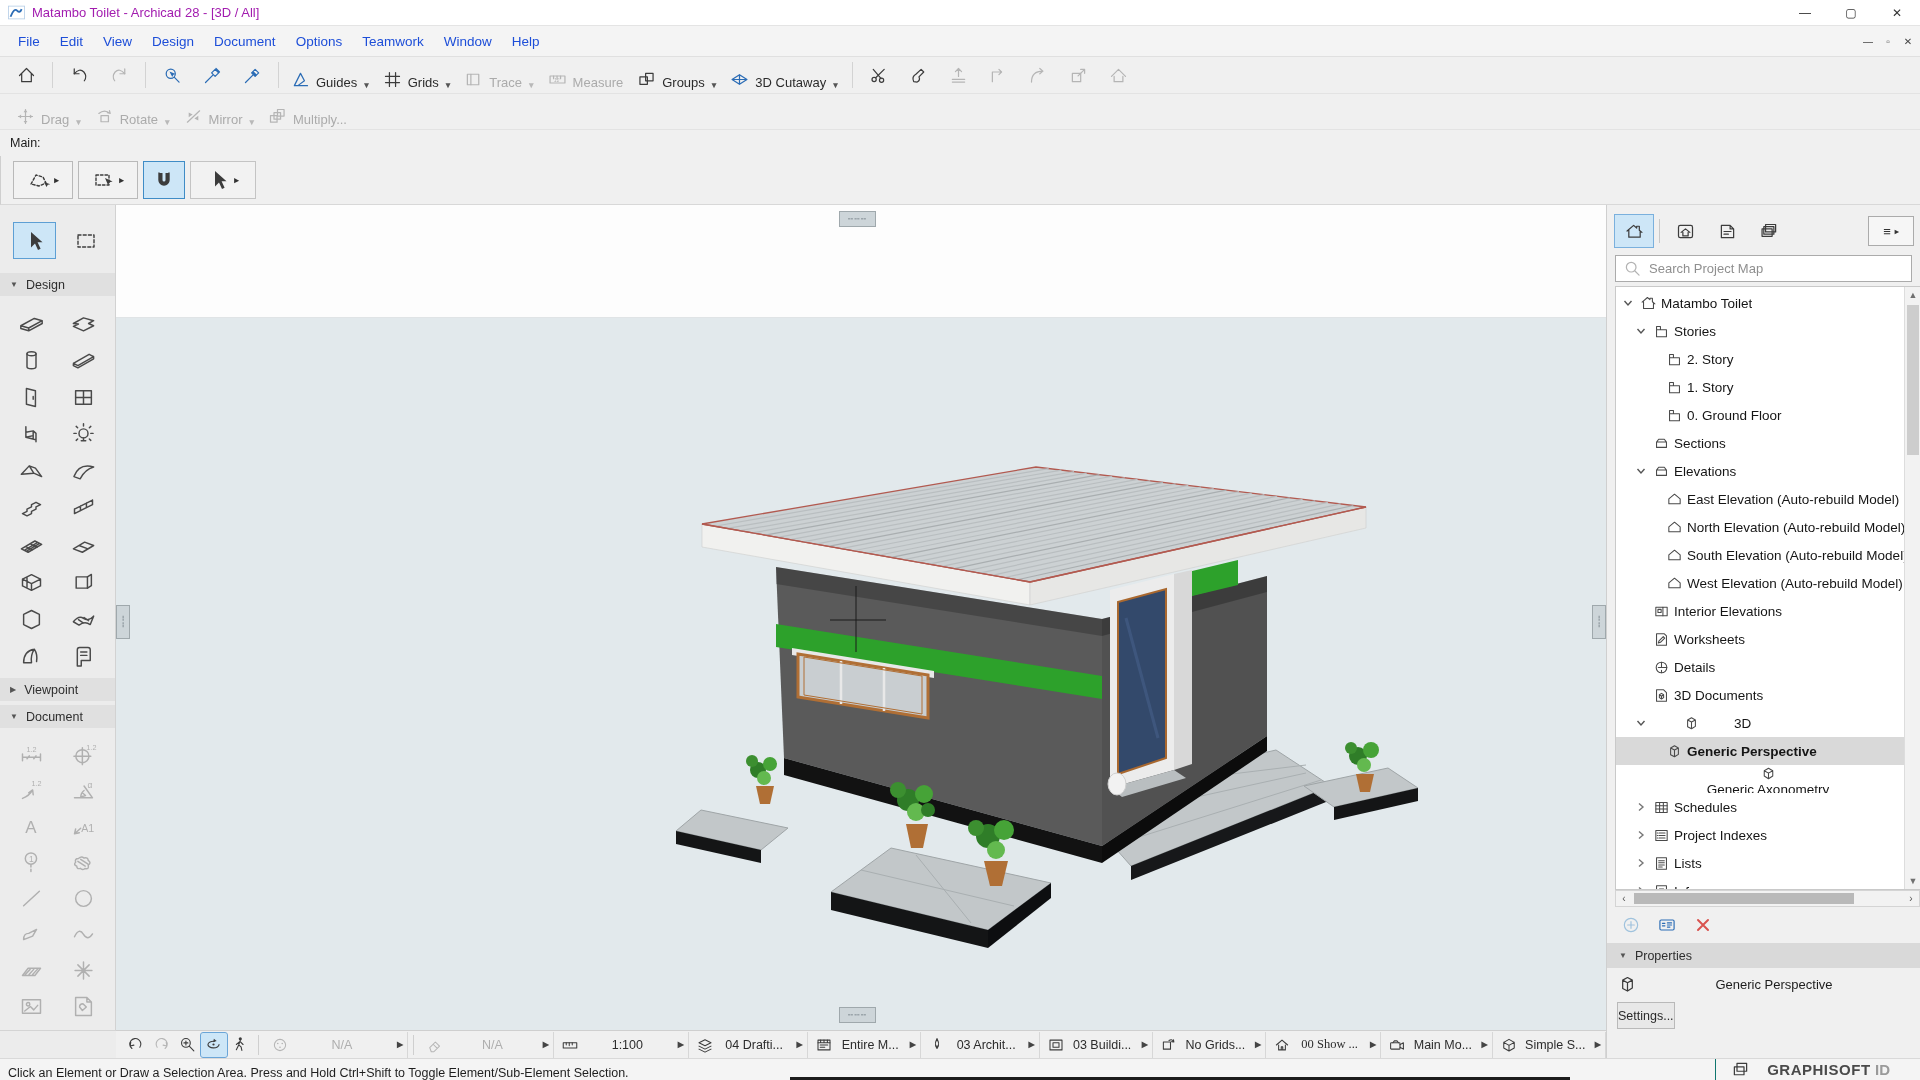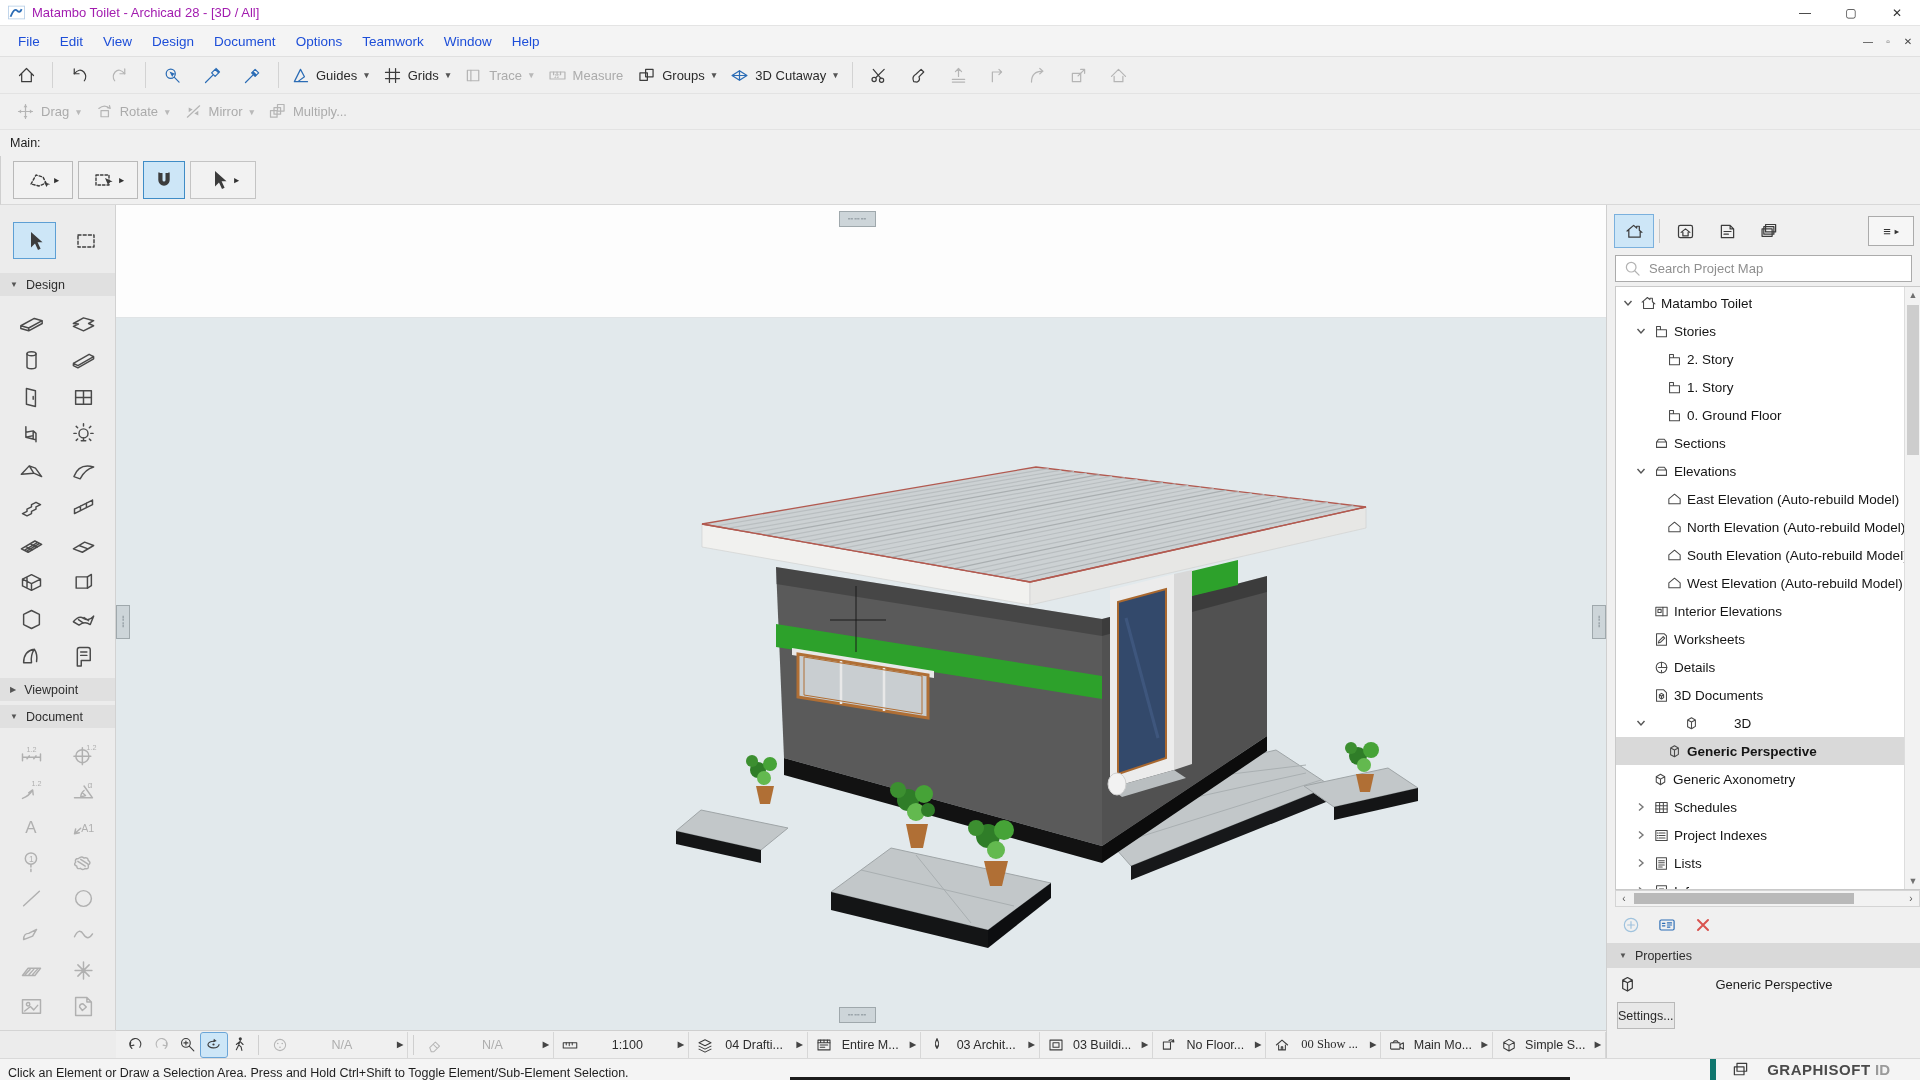--- a/index.html
+++ b/index.html
@@ -17,21 +17,21 @@
   
   #menubar { position:absolute; left:0; top:26px; width:1920px; height:30px; background:#f4f4f4; display:flex; align-items:center; padding-left:8px; }
   .menu-item { font-size:13.5px; color:#1d4ed8; padding:5px 10px; }
   #child-controls { position:absolute; right:4px; top:0; height:30px; display:flex; align-items:center; gap:4px; }
   .cc { font-size:10px; color:#444; width:16px; text-align:center; }
 
   
   #toolbar1 { position:absolute; left:0; top:56px; width:1920px; height:38px; background:#f0f0f0; border-top:1px solid #e0e0e0; border-bottom:1px solid #e3e3e3; display:flex; align-items:center; padding-left:6px; }
   #toolbar2 { position:absolute; left:0; top:94px; width:1920px; height:36px; background:#f0f0f0; border-bottom:1px solid #e3e3e3; display:flex; align-items:center; padding-left:10px; }
   .tbtn { height:30px; min-width:32px; display:flex; align-items:center; justify-content:center; gap:5px; padding:0 4px; border-radius:2px; }
-  .tbtn.labeled { padding:0 8px 0 5px; }
+  .tbtn.labeled { padding:0 8px 0 5px;align-items:flex-end; }
   .tbtn span { font-size:13px; color:#2b2b2b; }
   .tbtn .dd { font-size:9px; color:#555; margin-left:2px; }
   .tbtn.disabled span { color:#ababab; }
   .tbtn.disabled .dd { color:#b9b9b9; }
   .tbtn.disabled { color:#b5b5b5; }
   .tsep { width:1px; height:26px; background:#d3d3d3; margin:0 6px; }
   .icon { display:inline-flex; }
   .ic-dark { color:#3c3c3c; } .ic-gray { color:#b3b3b3; } .ic-blue { color:#2b6cb5; }
 
   
@@ -95,21 +95,21 @@
   #quickbar { position:absolute; left:116px; top:1030px; width:1490px; height:28px; background:#f0f0f0; border-top:1px solid #cfcfcf; display:flex; align-items:center; padding-left:6px; overflow:hidden; }
   .qicon { width:29px; height:24px; display:flex; align-items:center; justify-content:center; border-radius:2px; }
   .qicon.selected { background:#cde6f7; outline:1px solid #6aa5d8; }
   .qsep { width:1px; height:20px; background:#cfcfcf; margin:0 5px; }
   .qseg { height:26px; display:flex; align-items:center; gap:5px; padding:0 4px 0 7px; border-right:1px solid #d7d7d7; }
   .qseg .ql { font-size:12.5px; color:#2c2c2c; white-space:nowrap; }
   .qseg.disabled .ql { color:#aeaeae; }
   .qseg .qa { font-size:8px; color:#444; padding-left:2px; }
   #statusbar { position:absolute; left:0; top:1058px; width:1920px; height:22px; background:#f4f4f4; border-top:1px solid #d9d9d9; display:flex; align-items:flex-end; }
   #status-msg { font-size:12.5px; color:#1e1e1e; padding-left:8px; flex:1; }
-  #brand-zone { display:flex; align-items:center; gap:16px; padding-right:30px; border-left:6px solid #0f766e; height:100%; padding-left:14px; }
+  #brand-zone { display:flex; align-items:center; gap:16px; padding-right:30px; border-left:1px solid #0f766e; height:100%; padding-left:14px; }
   #brand-zone .brand { font-size:15px; color:#4a4a4a; font-weight:bold; letter-spacing:0.5px; }
   #brand-zone .brand-id { font-size:15px; color:#9a9a9a; font-weight:bold; }
   #taskbar-hint { position:absolute; left:790px; top:1077px; width:780px; height:3px; background:#1c1c1c; }
 </style>
 </head>
 <body>
 
 <div id="titlebar">
   <svg id="app-logo" viewBox="0 0 20 16">
       <rect x="0.5" y="0.5" width="19" height="15" fill="#fff" stroke="#b8cfe8"></rect>
@@ -1140,21 +1140,21 @@
           <span class="texp"></span>
           <span class="ticon">
             <svg width="17" height="17" viewBox="0 0 24 24">
               <g fill="none" stroke="currentColor" stroke-width="1.5" stroke-linecap="round" stroke-linejoin="round">
                 <path d="M6.5 7 L12 4 L17.5 7 V16 L12 19.5 L6.5 16.5 Z M6.5 7 L12 10 M12 10 L17.5 7 M12 10 V19.5"></path>
               </g>
             </svg>
           </span>
           <span class="tlabel">Generic Perspective</span>
         </div>
-        <div class="trow" style="padding-left: 16px;">
+        <div class="trow" style="padding-left: 16px; flex-direction: column;">
           <span class="texp"></span>
           <span class="ticon">
             <svg width="17" height="17" viewBox="0 0 24 24">
               <g fill="none" stroke="currentColor" stroke-width="1.5" stroke-linecap="round" stroke-linejoin="round">
                 <path d="M6 8 L12 4.5 L18 8 V15.5 L12 19.5 L6 15.5 Z M6 8 L12 11.5 L18 8 M12 11.5 V19.5"></path>
               </g>
             </svg>
           </span>
           <span class="tlabel">Generic Axonometry</span>
         </div>
@@ -1404,21 +1404,21 @@
     </button>
     <button class="qseg" style="width: 112px;">
       <span class="icon" style="color:#3c3c3c">
         <svg width="18" height="18" viewBox="0 0 24 24">
           <g fill="none" stroke="currentColor" stroke-width="1.4" stroke-linecap="round" stroke-linejoin="round">
             <rect x="4.5" y="8" width="9.5" height="9.5"></rect>
             <path d="M12 6 Q16.5 3.5 18.5 8 M18.5 8 l-3 -0.5 M18.5 8 l-0.5 -3"></path>
           </g>
         </svg>
       </span>
-      <span class="ql" style="flex:1;text-align:center;">No Floor...</span>
+      <span class="ql" style="flex:1;text-align:center;">No Grids...</span>
       <b class="qa">▶</b>
     </button>
     <button class="qseg" style="width: 114px;">
       <span class="icon" style="color:#3c3c3c">
         <svg width="18" height="18" viewBox="0 0 24 24">
           <g fill="none" stroke="currentColor" stroke-width="1.4" stroke-linecap="round" stroke-linejoin="round">
             <path d="M4.5 12 L12 5.5 L19.5 12 M7.5 12 V18.5 H16.5 V12 M11 18.5 V14.5 H13 V18.5"></path>
           </g>
         </svg>
       </span>

